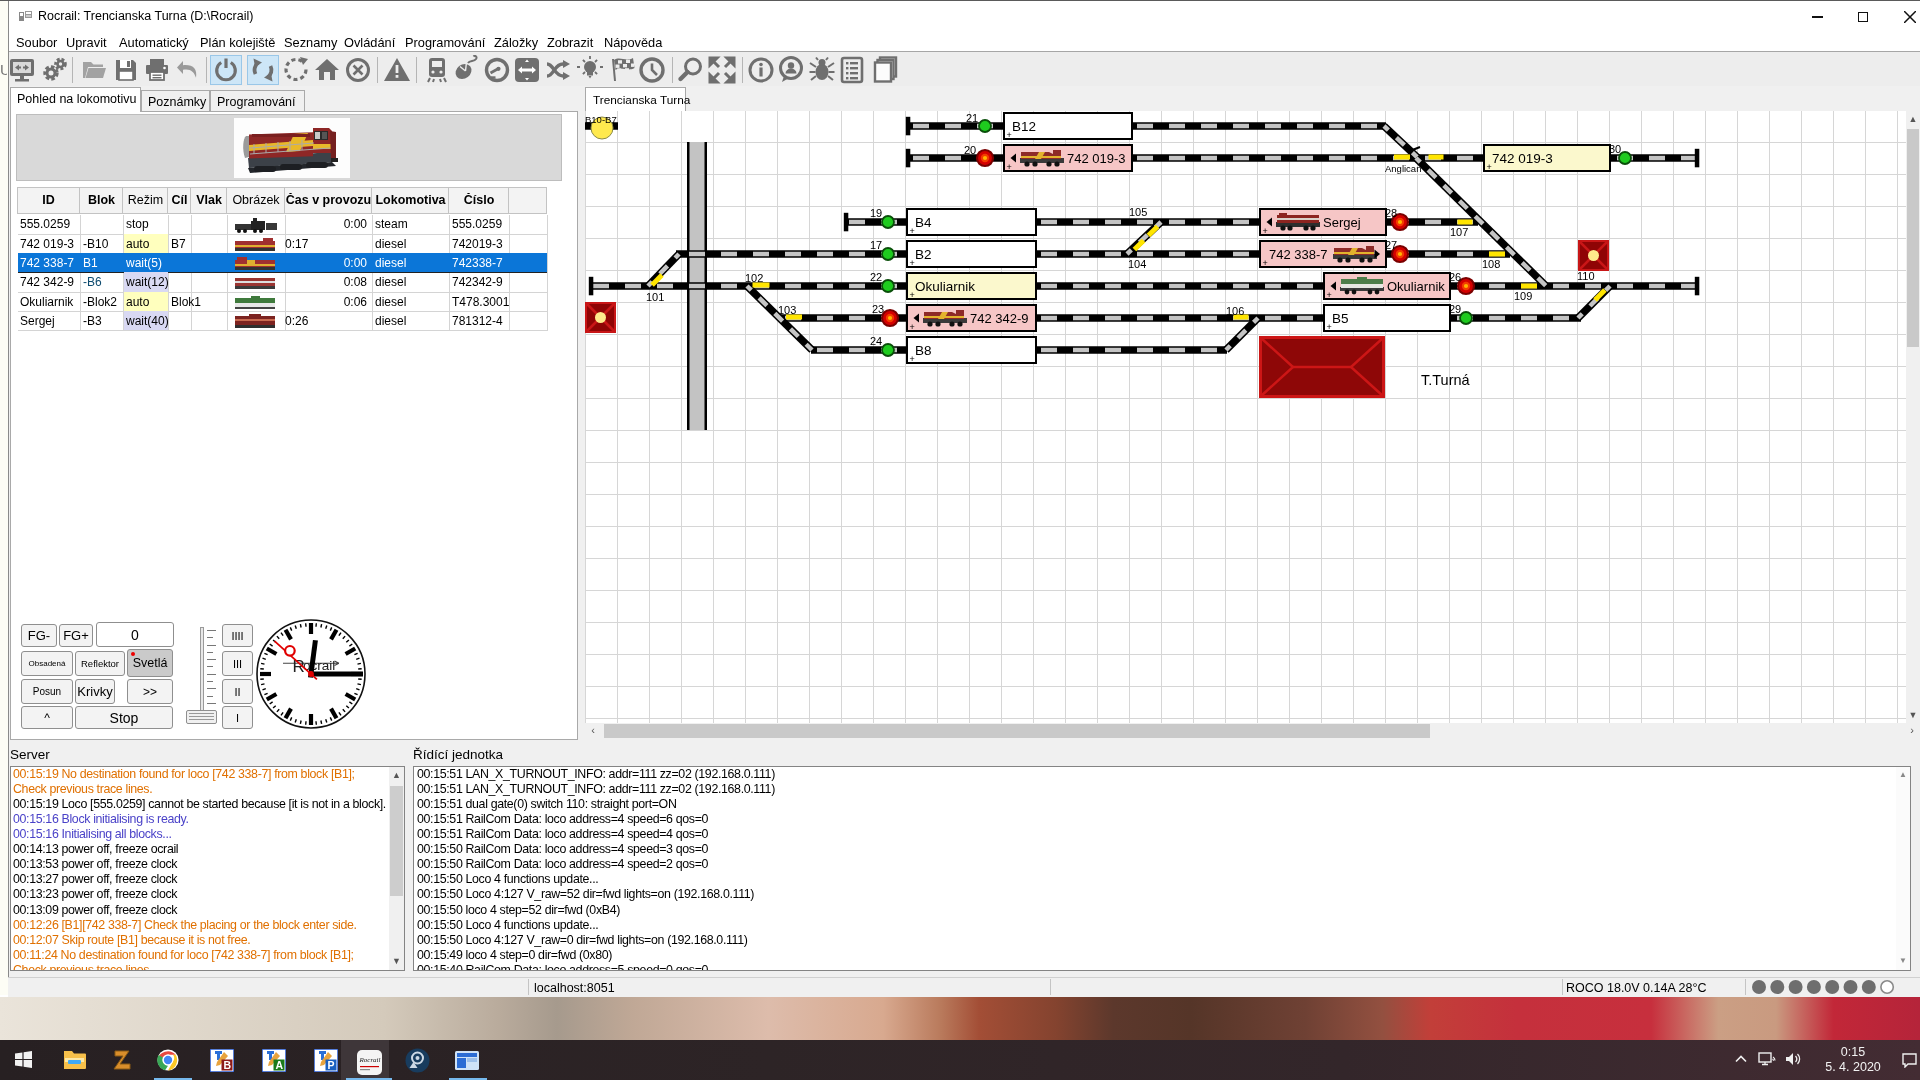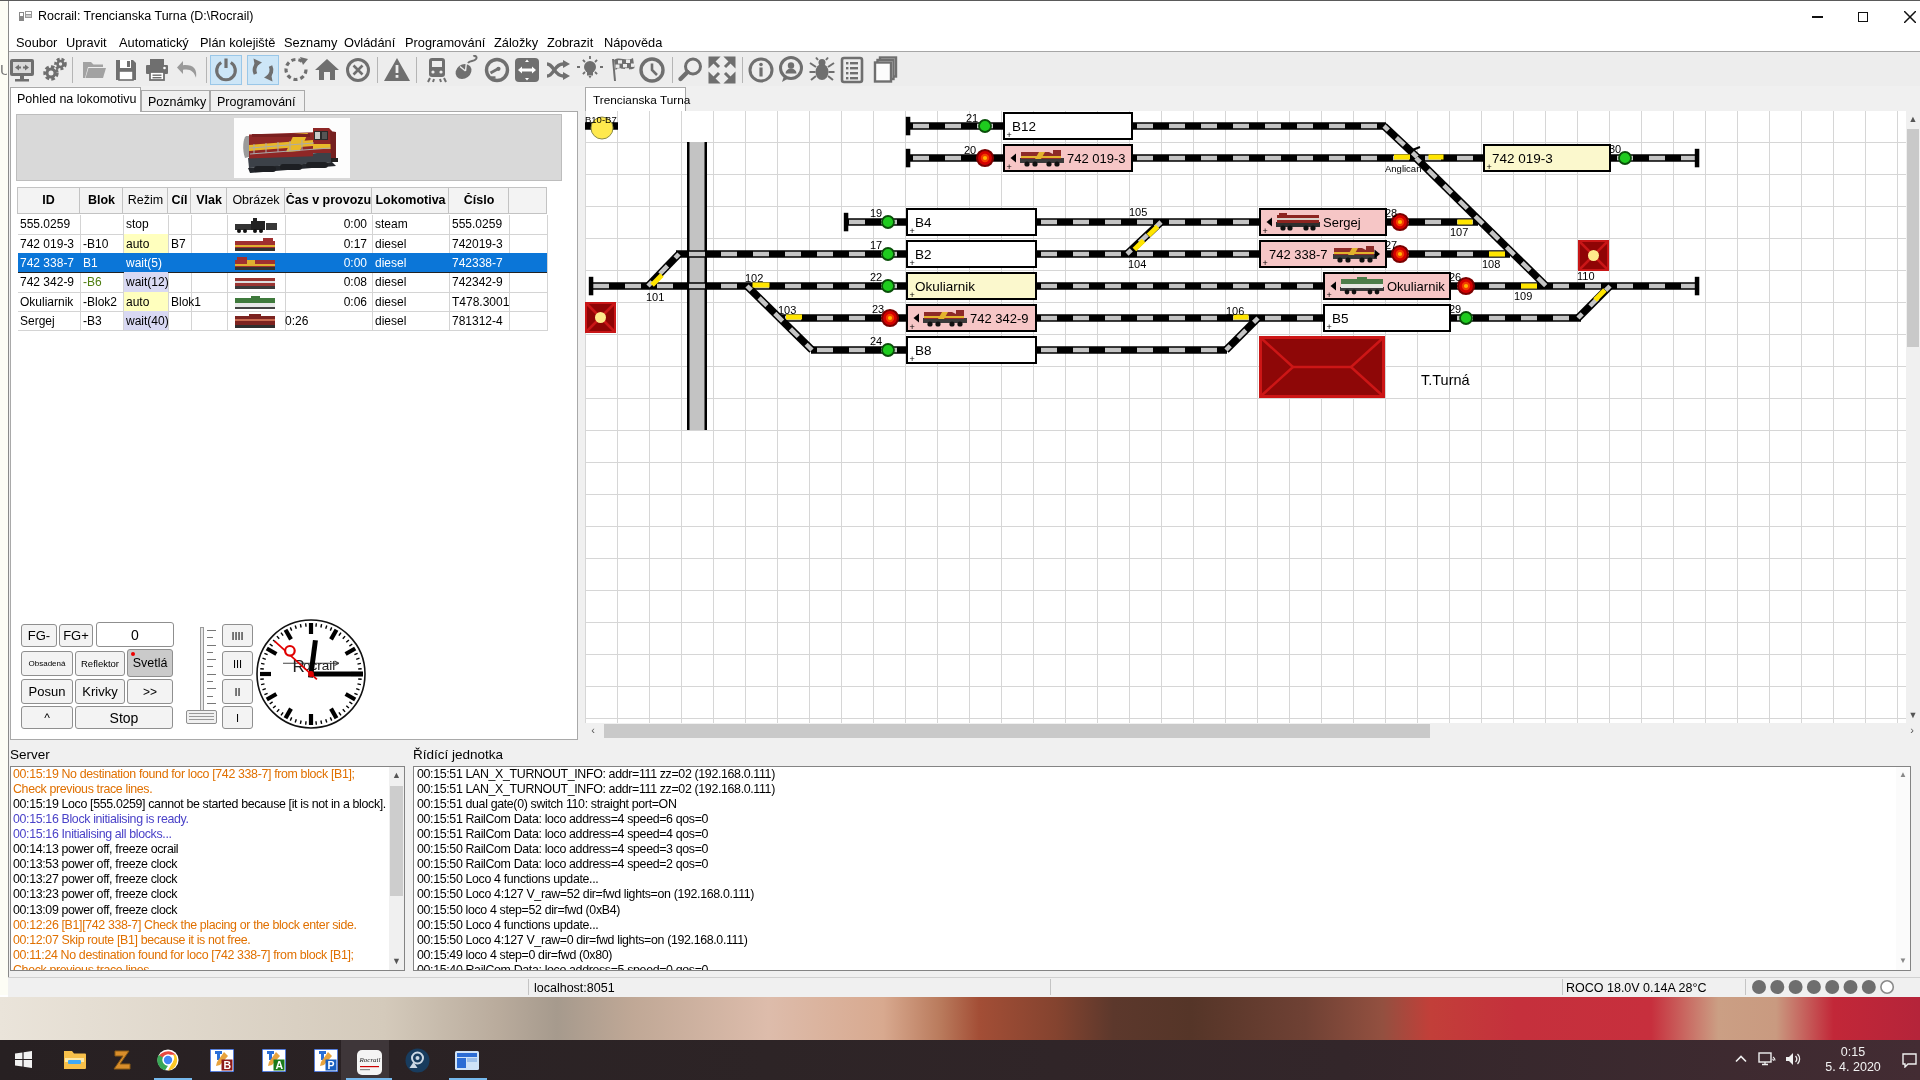--- a/index.html
+++ b/index.html
@@ -364,21 +364,21 @@
       <circle cx="28" cy="15" r="2" fill="#111"></circle>
       <rect x="20" y="2" width="4" height="4" fill="#222"></rect>
     </svg>
   </div>
 <div class="ab" style="left:124px;top:233.8px;width:44px;height:19.3px;background:#ffffbe"></div>
 <div class="ab" style="left:18px;top:253.1px;width:529px;height:1px;background:#d4d4d4"></div>
 <div class="ab" style="left:20px;top:236.6px;font-size:12px;color:#000;white-space:nowrap">742 019-3</div>
 <div class="ab" style="left:83px;top:236.6px;font-size:12px;color:#000;white-space:nowrap">-B10</div>
 <div class="ab" style="left:126px;top:236.6px;font-size:12px;color:#000;white-space:nowrap">auto</div>
 <div class="ab" style="left:171px;top:236.6px;font-size:12px;color:#000;white-space:nowrap">B7</div>
-<div class="ab" style="left:285px;top:236.6px;width:82px;text-align:right;font-size:12px;color:#000;white-space:nowrap">0:17</div>
+<div class="ab" style="left:285px;top:236.6px;width:82px;text-align:left;font-size:12px;color:#000;white-space:nowrap">0:17</div>
 <div class="ab" style="left:375px;top:236.6px;font-size:12px;color:#000;white-space:nowrap">diesel</div>
 <div class="ab" style="left:452px;top:236.6px;font-size:12px;color:#000;white-space:nowrap">742019-3</div>
 <div class="ab ic" style="left:233px;top:234.8px">
     <svg width="46" height="18" viewBox="0 0 46 18">
       <rect x="2" y="6" width="40" height="7" fill="#a03030"></rect>
       <rect x="30" y="3" width="10" height="5" fill="#a03030"></rect>
       <rect x="2" y="10" width="40" height="2" fill="#e0b030"></rect>
       <rect x="2" y="13" width="40" height="3" fill="#333"></rect>
     </svg>
   </div>
@@ -395,21 +395,21 @@
       <rect x="2" y="6" width="40" height="7" fill="#a03030"></rect>
       <rect x="4" y="3" width="10" height="5" fill="#a03030"></rect>
       <rect x="2" y="10" width="40" height="2" fill="#e0b030"></rect>
       <rect x="14" y="6" width="8" height="5" fill="#e0b030"></rect>
       <rect x="2" y="13" width="40" height="3" fill="#333"></rect>
     </svg>
   </div>
 <div class="ab" style="left:124px;top:272.4px;width:44px;height:19.3px;background:#d9d9f3"></div>
 <div class="ab" style="left:18px;top:291.7px;width:529px;height:1px;background:#d4d4d4"></div>
 <div class="ab" style="left:20px;top:275.2px;font-size:12px;color:#000;white-space:nowrap">742 342-9</div>
-<div class="ab" style="left:83px;top:275.2px;font-size:12px;color:#4d7c0f;white-space:nowrap">-B6</div>
+<div class="ab" style="left:83px;top:275.2px;font-size:12px;color:#0c4a6e;white-space:nowrap">-B6</div>
 <div class="ab" style="left:126px;top:275.2px;font-size:12px;color:#000;white-space:nowrap">wait(12)</div>
 <div class="ab" style="left:285px;top:275.2px;width:82px;text-align:right;font-size:12px;color:#000;white-space:nowrap">0:08</div>
 <div class="ab" style="left:375px;top:275.2px;font-size:12px;color:#000;white-space:nowrap">diesel</div>
 <div class="ab" style="left:452px;top:275.2px;font-size:12px;color:#000;white-space:nowrap">742342-9</div>
 <div class="ab ic" style="left:233px;top:273.4px">
     <svg width="46" height="18" viewBox="0 0 46 18">
       <rect x="2" y="5" width="40" height="8" fill="#9a3532"></rect>
       <rect x="2" y="8" width="40" height="2" fill="#ddd"></rect>
       <rect x="2" y="13" width="40" height="3" fill="#3a3a3a"></rect>
     </svg>
@@ -446,22 +446,22 @@
       <rect x="2" y="13" width="40" height="3" fill="#2e2e2e"></rect>
       <rect x="16" y="2" width="12" height="4" fill="#7c2320"></rect>
     </svg>
   </div>
 <div class="btn" style="left:21px;top:624px;width:36px;height:23px;font-size:13px;background:#f3f3f3">FG-</div>
 <div class="btn" style="left:59px;top:624px;width:34px;height:23px;font-size:13px;background:#f3f3f3">FG+</div>
 <div class="ab" style="left:96px;top:622px;width:78px;height:25px;background:#fff;border:1px solid #8f8f8f;border-radius:3px;font-size:14px;display:flex;align-items:center;justify-content:center">0</div>
 <div class="btn" style="left:21px;top:651px;width:52px;height:25px;font-size:8px;background:#f3f3f3">Obsadená</div>
 <div class="btn" style="left:75px;top:651px;width:50px;height:25px;font-size:9.5px;background:#f3f3f3">Reflektor</div>
 <div class="btn" style="left:127px;top:649px;width:46px;height:28px;font-size:12.5px;background:#cacaca">Svetlá<span style="position:absolute;left:3px;top:2px;width:4px;height:4px;border-radius:50%;background:#e00"></span></div>
-<div class="btn" style="left:21px;top:679px;width:52px;height:25px;font-size:13px;background:#f3f3f3">Posun</div>
-<div class="btn" style="left:75px;top:679px;width:50px;height:25px;font-size:13px;background:#f3f3f3">Krivky</div>
+<div class="btn" style="left:21px;top:679px;width:52px;height:25px;font-size:10px;background:#f3f3f3">Posun</div>
+<div class="btn" style="left:75px;top:679px;width:40px;height:25px;font-size:13px;background:#f3f3f3">Krivky</div>
 <div class="btn" style="left:127px;top:679px;width:46px;height:25px;font-size:12px;background:#f3f3f3">&gt;&gt;</div>
 <div class="btn" style="left:21px;top:706px;width:52px;height:23px;font-size:12px;background:#f3f3f3">^</div>
 <div class="btn" style="left:75px;top:706px;width:98px;height:23px;font-size:14px;background:#f3f3f3">Stop</div>
 <div class="ab" style="left:200px;top:627px;width:4px;height:92px;background:#e8e8e8;border:1px solid #9a9a9a"></div>
 <div class="ab" style="left:207px;top:630px;width:9px;height:1px;background:#777"></div>
 <div class="ab" style="left:207px;top:637px;width:6px;height:1px;background:#777"></div>
 <div class="ab" style="left:207px;top:645px;width:9px;height:1px;background:#777"></div>
 <div class="ab" style="left:207px;top:652px;width:6px;height:1px;background:#777"></div>
 <div class="ab" style="left:207px;top:659px;width:9px;height:1px;background:#777"></div>
 <div class="ab" style="left:207px;top:666px;width:6px;height:1px;background:#777"></div>

